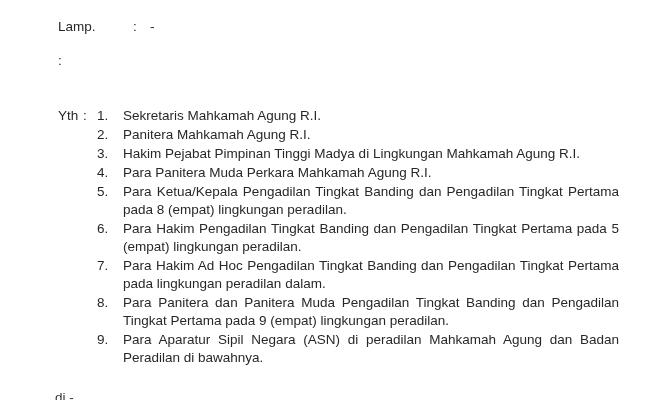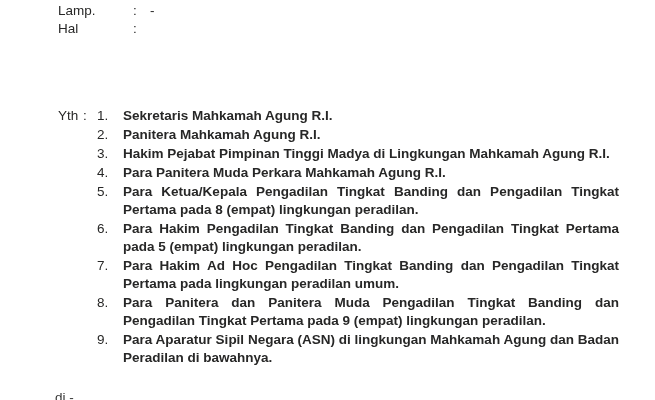--- a/index.html
+++ b/index.html
@@ -22,20 +22,21 @@
   .meta-block {
     position: absolute;
     top: 2px;
     left: 58px;
     width: 360px;
   }
   .meta-row {
     display: flex;
     align-items: center;
     line-height: 17.5px;
+    margin-top: 16px;
   }
   .meta-label {
     width: 75px;
     flex: 0 0 75px;
   }
   .meta-colon {
     width: 17px;
     flex: 0 0 17px;
   }
   .meta-value {
@@ -73,21 +74,20 @@
   .recipient-number {
     width: 26px;
     flex: 0 0 26px;
     line-height: 18px;
   }
   .recipient-text {
     flex: 1 1 auto;
     max-width: 496px;
     text-align: justify;
     line-height: 18px;
-    font-weight: bold;
   }
   
   .closing-partial {
     position: absolute;
     top: 389px;
     left: 55px;
     line-height: 18px;
     color: #3a3a3a;
   }
 </style>
@@ -96,21 +96,20 @@
 
 <div class="sheet">
 
   <div class="meta-block">
     <div class="meta-row">
       <span class="meta-label">Lamp.</span>
       <span class="meta-colon">:</span>
       <span class="meta-value">-</span>
     </div>
     <div class="meta-row">
-      <span class="meta-label">Hal</span>
       <span class="meta-colon">:</span>
     </div>
   </div>
 
   <div class="recipients-block">
     <span class="yth-label">Yth</span>
     <span class="yth-colon">:</span>
     <div class="recipients-list">
       <div class="recipient-item">
         <span class="recipient-number">1.</span>
@@ -131,28 +130,28 @@
       <div class="recipient-item">
         <span class="recipient-number">5.</span>
         <span class="recipient-text">Para Ketua/Kepala Pengadilan Tingkat Banding dan Pengadilan Tingkat Pertama pada 8 (empat) lingkungan peradilan.</span>
       </div>
       <div class="recipient-item">
         <span class="recipient-number">6.</span>
         <span class="recipient-text">Para Hakim Pengadilan Tingkat Banding dan Pengadilan Tingkat Pertama pada 5 (empat) lingkungan peradilan.</span>
       </div>
       <div class="recipient-item">
         <span class="recipient-number">7.</span>
-        <span class="recipient-text">Para Hakim Ad Hoc Pengadilan Tingkat Banding dan Pengadilan Tingkat Pertama pada lingkungan peradilan umum.</span>
+        <span class="recipient-text">Para Hakim Ad Hoc Pengadilan Tingkat Banding dan Pengadilan Tingkat Pertama pada lingkungan peradilan dalam.</span>
       </div>
       <div class="recipient-item">
         <span class="recipient-number">8.</span>
         <span class="recipient-text">Para Panitera dan Panitera Muda Pengadilan Tingkat Banding dan Pengadilan Tingkat Pertama pada 9 (empat) lingkungan peradilan.</span>
       </div>
       <div class="recipient-item">
         <span class="recipient-number">9.</span>
-        <span class="recipient-text">Para Aparatur Sipil Negara (ASN) di lingkungan Mahkamah Agung dan Badan Peradilan di bawahnya.</span>
+        <span class="recipient-text">Para Aparatur Sipil Negara (ASN) di peradilan Mahkamah Agung dan Badan Peradilan di bawahnya.</span>
       </div>
     </div>
   </div>
 
   <div class="closing-partial">di -</div>
 
 </div>
 
 </body></html>

